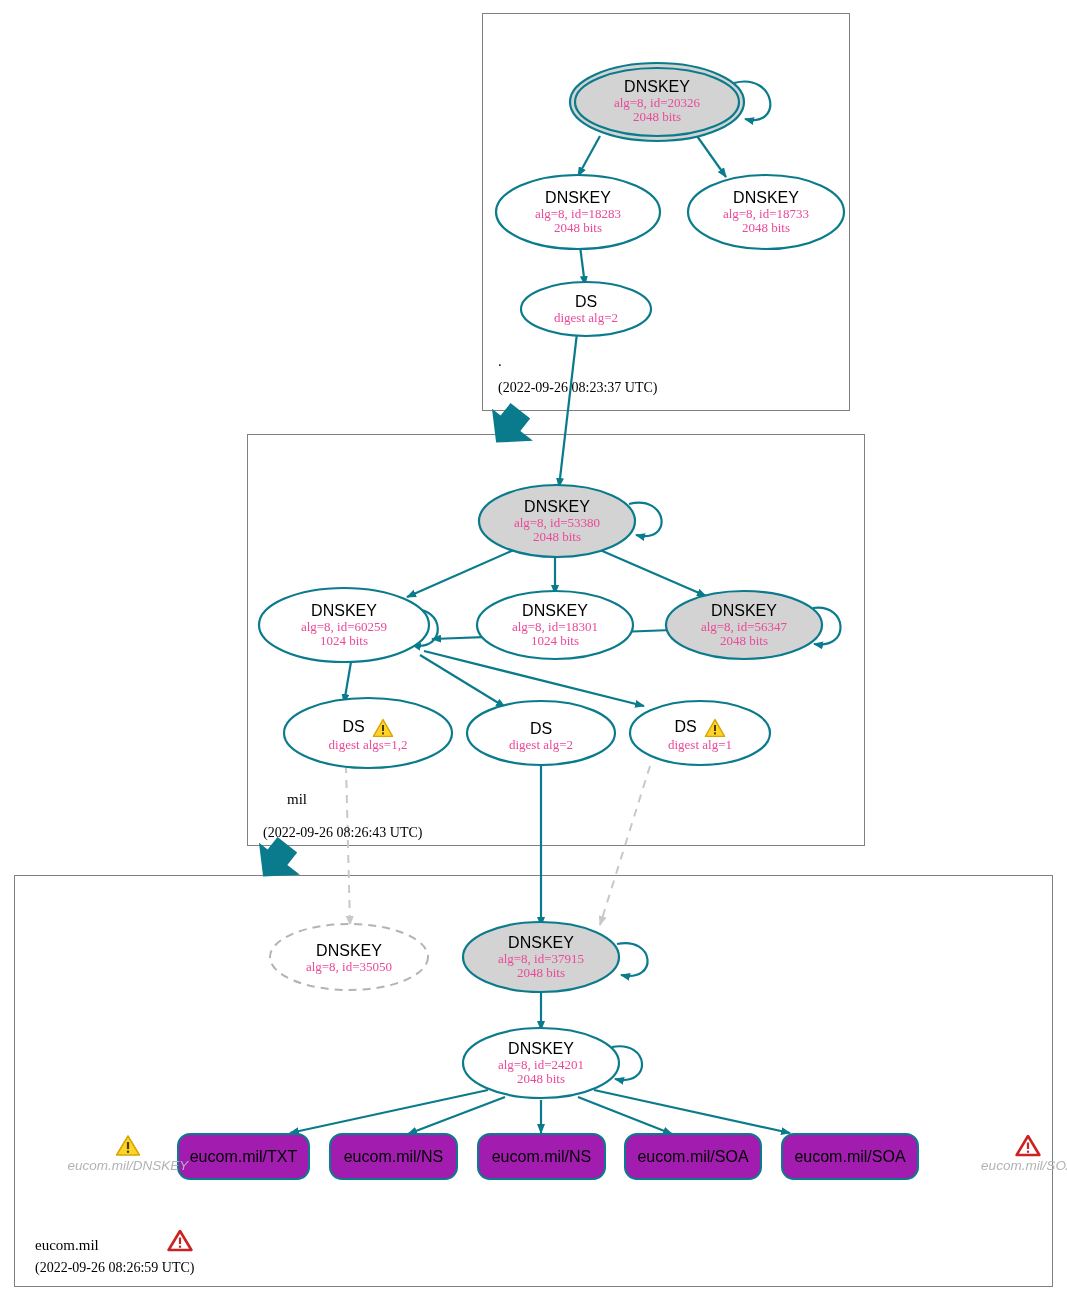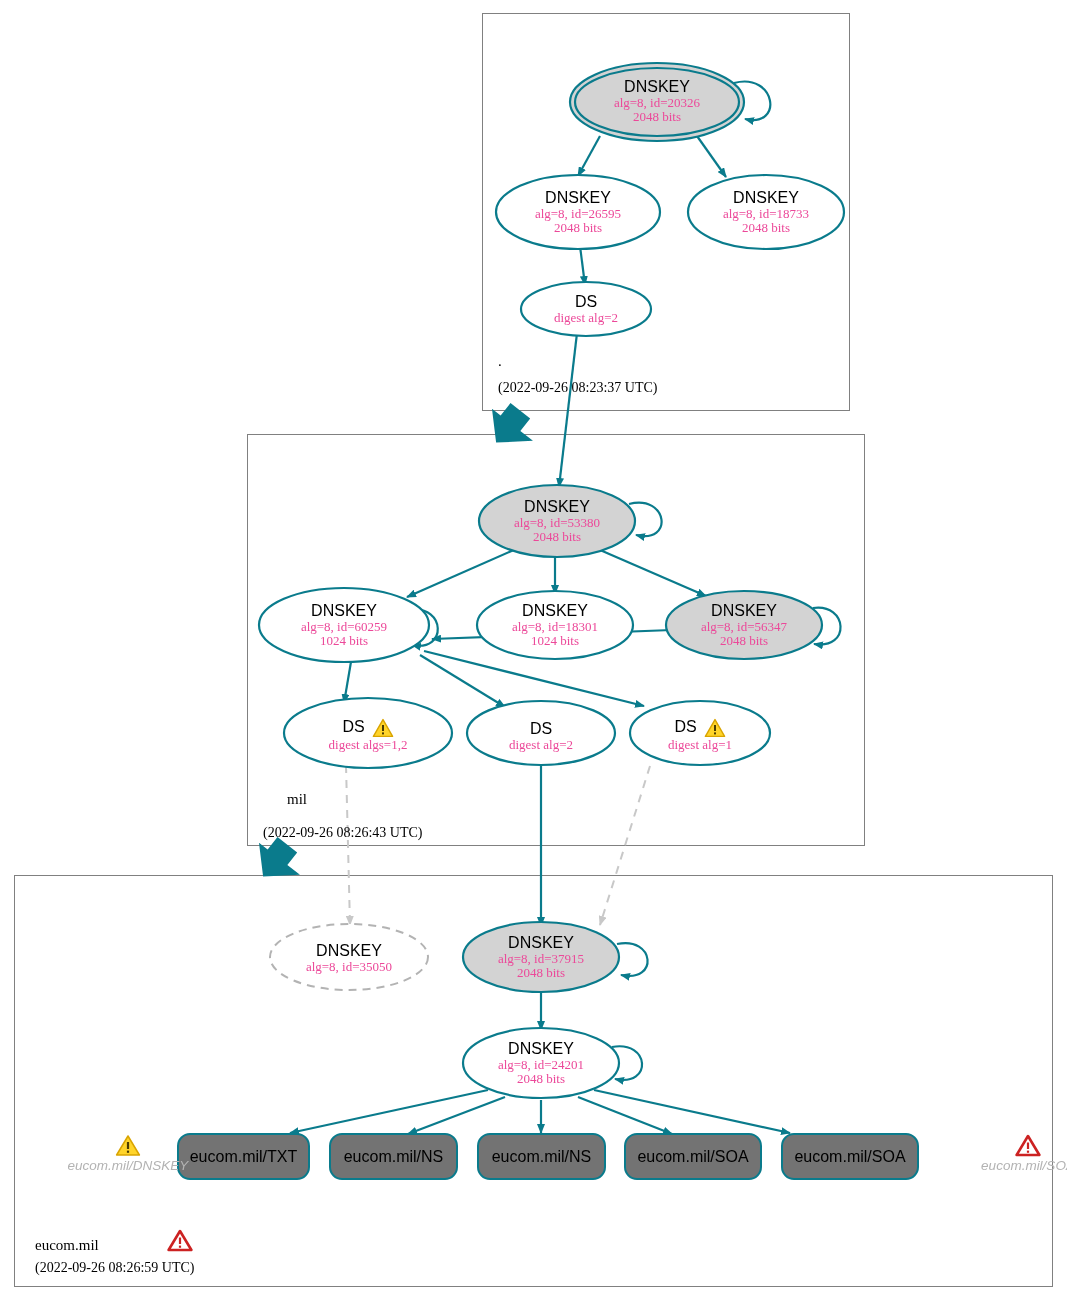--- a/index.html
+++ b/index.html
@@ -70,21 +70,21 @@
     line-height: 1.12;
     white-space: nowrap;
   }
   .rr-box {
     position: absolute;
     display: flex;
     align-items: center;
     justify-content: center;
     border: 2px solid #0a7b8c;
     border-radius: 13px;
-    background: #737373;
+    background: #a21caf;
     box-sizing: border-box;
   }
   .rr-box .title {
     font-family: "Liberation Sans", sans-serif;
     font-size: 16px;
     color: #000000;
     white-space: nowrap;
   }
   .legend {
     position: absolute;
@@ -229,21 +229,21 @@
   </svg>
 
   <div class="node" style="left:570px; top:70px; width:174px; height:64px;">
     <div class="title">DNSKEY</div>
     <div class="sub">alg=8, id=20326</div>
     <div class="sub">2048 bits</div>
   </div>
 
   <div class="node" style="left:496px; top:181px; width:164px; height:64px;">
     <div class="title">DNSKEY</div>
-    <div class="sub">alg=8, id=26595</div>
+    <div class="sub">alg=8, id=18283</div>
     <div class="sub">2048 bits</div>
   </div>
 
   <div class="node" style="left:688px; top:181px; width:156px; height:64px;">
     <div class="title">DNSKEY</div>
     <div class="sub">alg=8, id=18733</div>
     <div class="sub">2048 bits</div>
   </div>
 
   <div class="node" style="left:521px; top:288px; width:130px; height:44px;">

